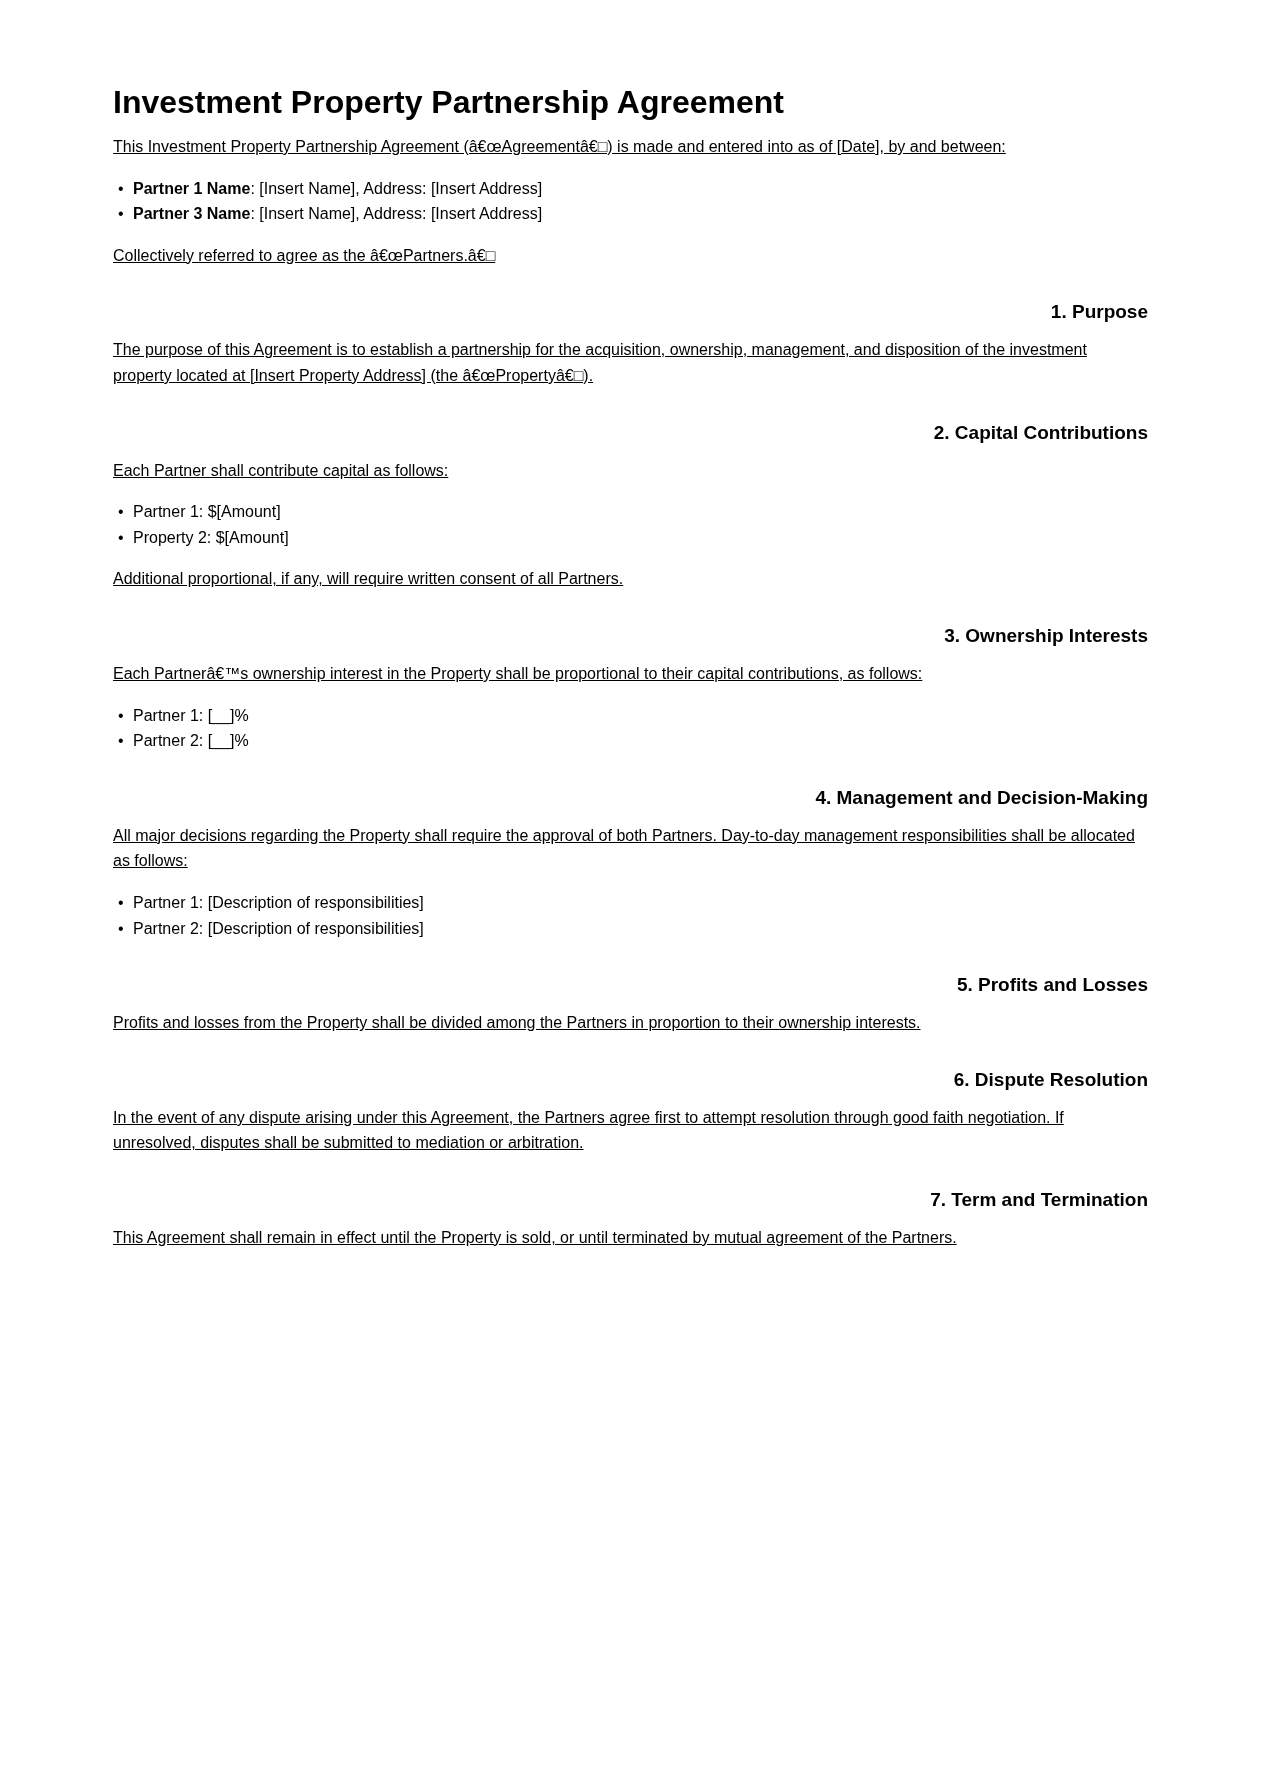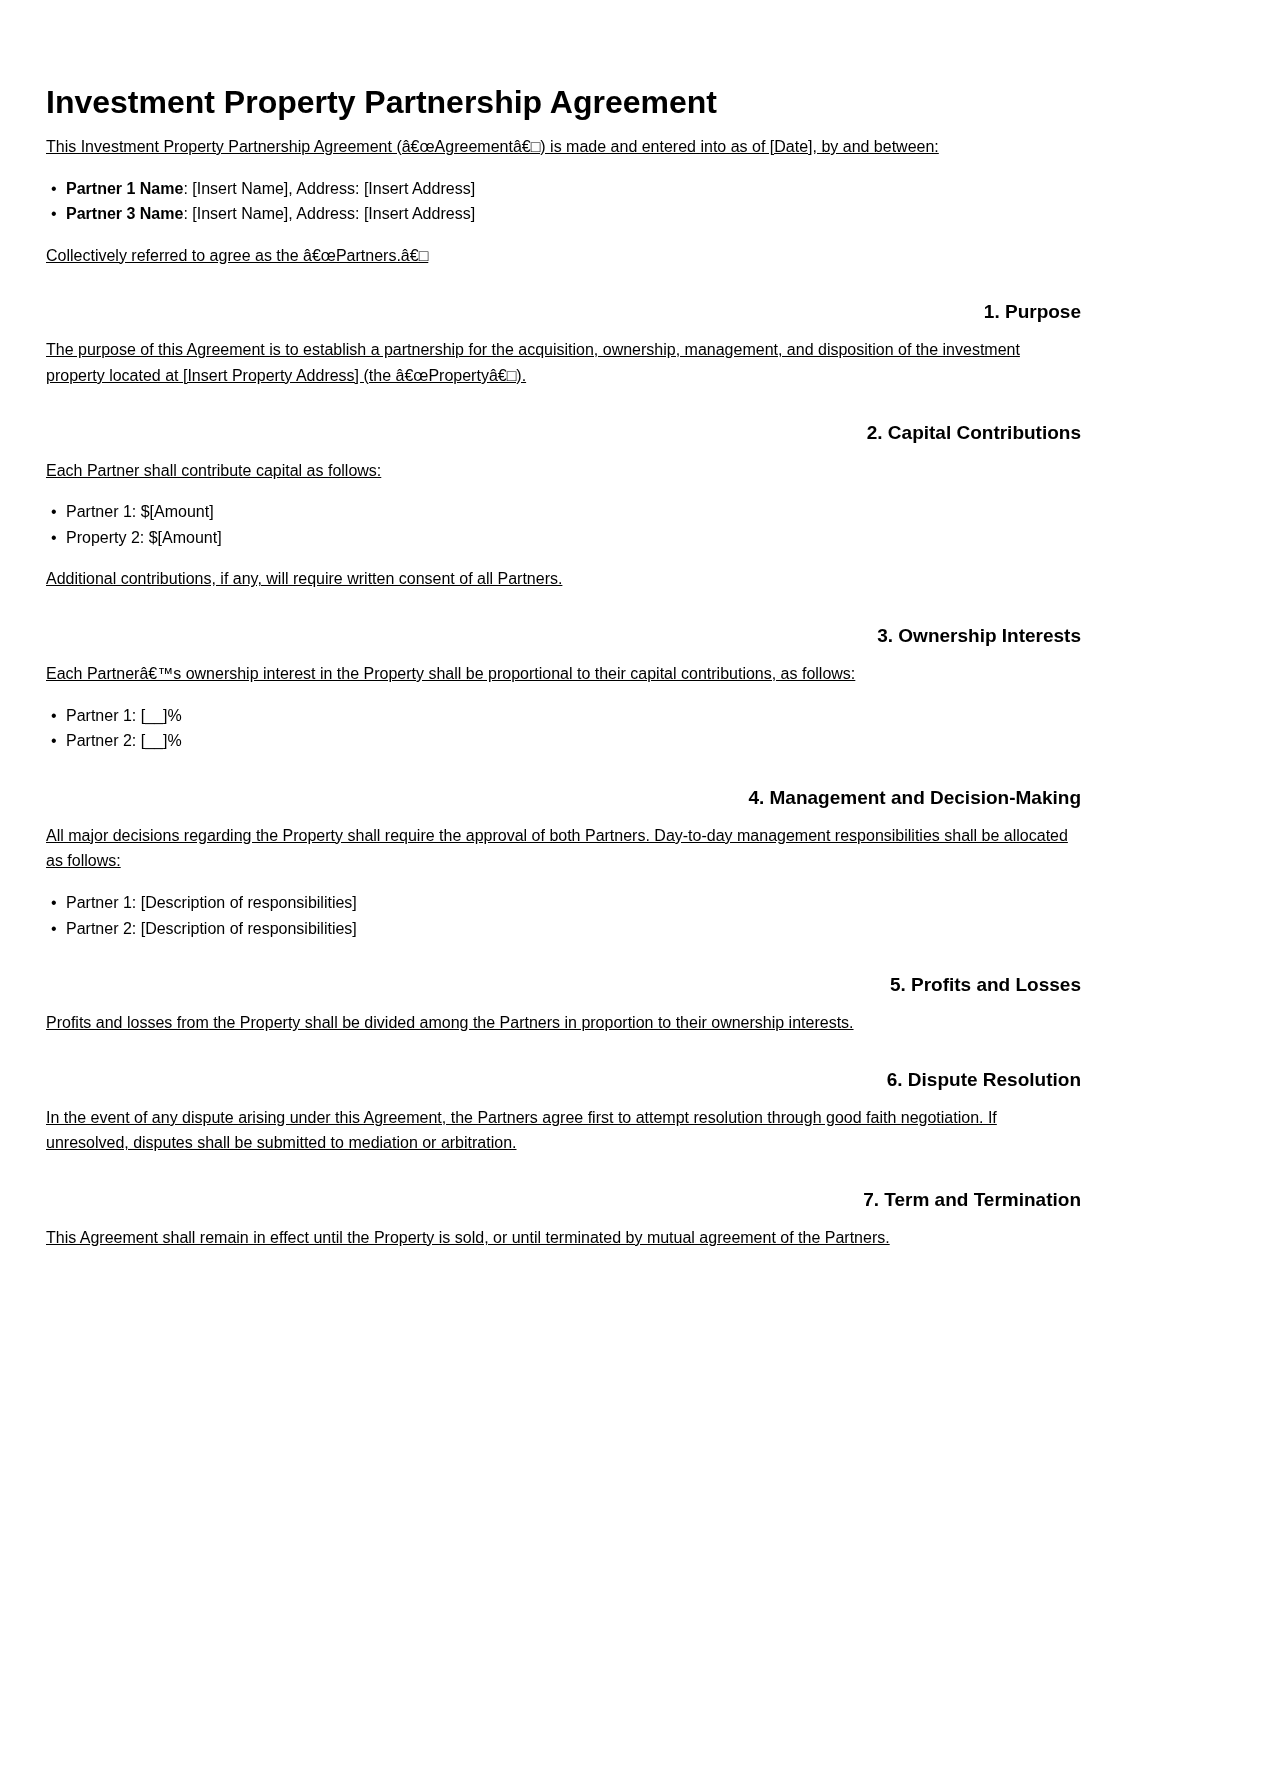--- a/index.html
+++ b/index.html
@@ -9,21 +9,21 @@
     }
     body {
       width: 1263px;
       height: 1765px;
       overflow: hidden;
       font-family: "Liberation Sans", sans-serif;
       color: #000000;
     }
     .page {
       position: relative;
-      padding: 82px 0 0 46px;
+      padding: 82px 0 0 113px;
       width: 1035px;
     }
     h1 {
       font-size: 32px;
       font-weight: bold;
       margin: 0 0 12px 0;
       line-height: 40px;
     }
     h2 {
       font-size: 19px;
@@ -86,21 +86,21 @@
   <ul>
     <li>
       <span class="bullet">•</span>
       <span>Partner 1: $[Amount]</span>
     </li>
     <li>
       <span class="bullet">•</span>
       <span>Property 2: $[Amount]</span>
     </li>
   </ul>
-  <p>Additional contributions, if any, will require written consent of all Partners.</p>
+  <p>Additional proportional, if any, will require written consent of all Partners.</p>
 
   <h2>3. Ownership Interests</h2>
   <p>Each Partnerâ€™s ownership interest in the Property shall be proportional to their capital contributions, as follows:</p>
   <ul>
     <li>
       <span class="bullet">•</span>
       <span>Partner 1: [__]%</span>
     </li>
     <li>
       <span class="bullet">•</span>

